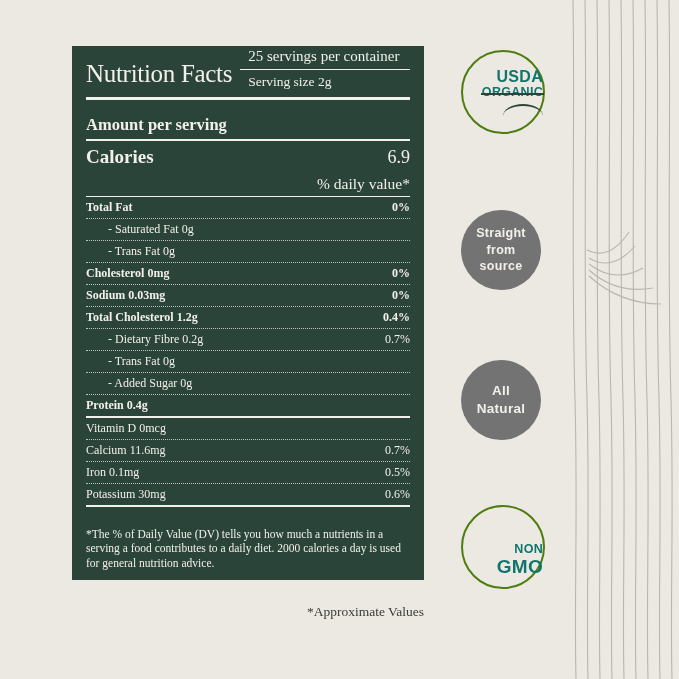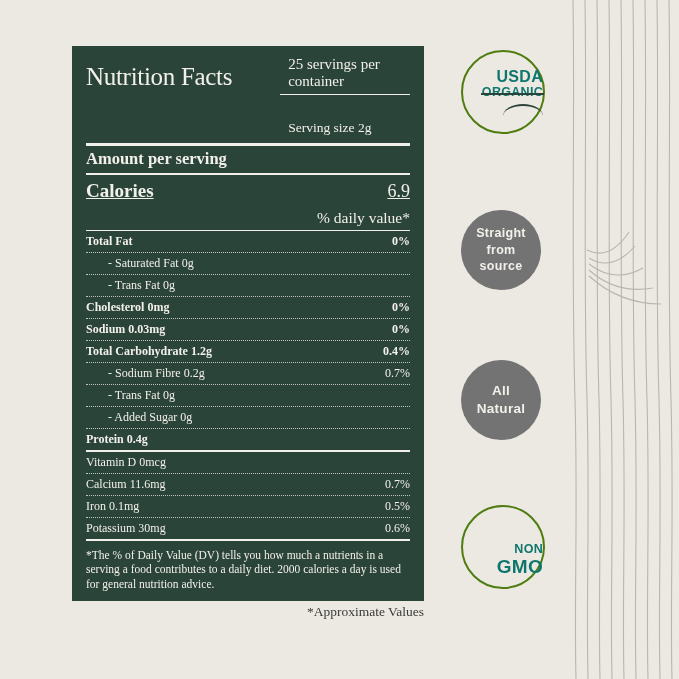--- a/index.html
+++ b/index.html
@@ -44,23 +44,21 @@
 
   .row {
     display: flex;
     align-items: flex-end;
     justify-content: space-between;
     padding: 3px 0 3px 0;
   }
 
   .hdr {
     display: flex;
-    align-items: flex-start;
-    padding-top: 8px;
-    gap: 40px;
+    align-items: center;
   }
   .title {
     font-size: 25px;
     line-height: 1.05;
     font-weight: normal;
     letter-spacing: -0.3px;
     flex: 0 0 auto;
     padding-right: 8px;
     padding-top: 10px;
   }
@@ -71,21 +69,20 @@
     justify-content: flex-start;
   }
   .servings {
     font-size: 15px;
     padding: 2px 0 4px 8px;
     border-bottom: 1px solid #f2f0ea;
   }
   .serving-size {
     font-size: 13.5px;
     padding: 4px 0 3px 8px;
-    margin-top: 21px;
   }
 
   .thick-rule {
     height: 3px;
     background: #f2f0ea;
     margin: 4px 0 0 0;
   }
   .thin-rule {
     height: 1px;
     background: #f2f0ea;
@@ -95,28 +92,27 @@
     border-top: 1px dotted rgba(242,240,234,0.75);
   }
   .med-rule {
     height: 2px;
     background: #f2f0ea;
   }
 
   .amount-per {
     font-size: 16.5px;
     font-weight: bold;
-    padding: 3px 0 4px 0;
+    padding: 15px 0 4px 0;
   }
 
   .calories-row {
     font-size: 19px;
     font-weight: bold;
     padding: 5px 0 5px 0;
-    text-decoration: underline;
   }
   .calories-row .val { font-weight: normal; font-size: 18px; }
 
   .dv-row {
     justify-content: flex-end;
     font-size: 15.5px;
     padding: 2px 0 3px 0;
   }
 
   .nut-row {
@@ -124,21 +120,21 @@
   }
   .nut-row.bold .lbl { font-weight: bold; }
   .nut-row .val { font-weight: bold; }
   .nut-row.sub .lbl { padding-left: 22px; font-weight: normal; text-align: right; }
   .nut-row.sub .val { font-weight: normal; }
   .nut-row.plain .val { font-weight: normal; }
 
   .footnote {
     font-size: 11.5px;
     line-height: 1.25;
-    padding: 7px 0 0 0;
+    padding: 20px 0 0 0;
   }
 
   .approx {
     position: absolute;
     left: 72px;
     top: 604px;
     width: 352px;
     text-align: right;
     font-size: 13.5px;
     color: #3a3a38;
@@ -277,27 +273,27 @@
     </div>
     <div class="dotted-rule"></div>
 
     <div class="row nut-row bold">
       <span class="lbl">Sodium 0.03mg</span>
       <span class="val">0%</span>
     </div>
     <div class="dotted-rule"></div>
 
     <div class="row nut-row bold">
-      <span class="lbl">Total Carbohydrate 1.2g</span>
+      <span class="lbl">Total Cholesterol 1.2g</span>
       <span class="val">0.4%</span>
     </div>
     <div class="dotted-rule"></div>
 
     <div class="row nut-row sub plain">
-      <span class="lbl">- Sodium Fibre 0.2g</span>
+      <span class="lbl">- Dietary Fibre 0.2g</span>
       <span class="val">0.7%</span>
     </div>
     <div class="dotted-rule"></div>
 
     <div class="row nut-row sub plain">
       <span class="lbl">- Trans Fat 0g</span>
       <span class="val"></span>
     </div>
     <div class="dotted-rule"></div>
 

